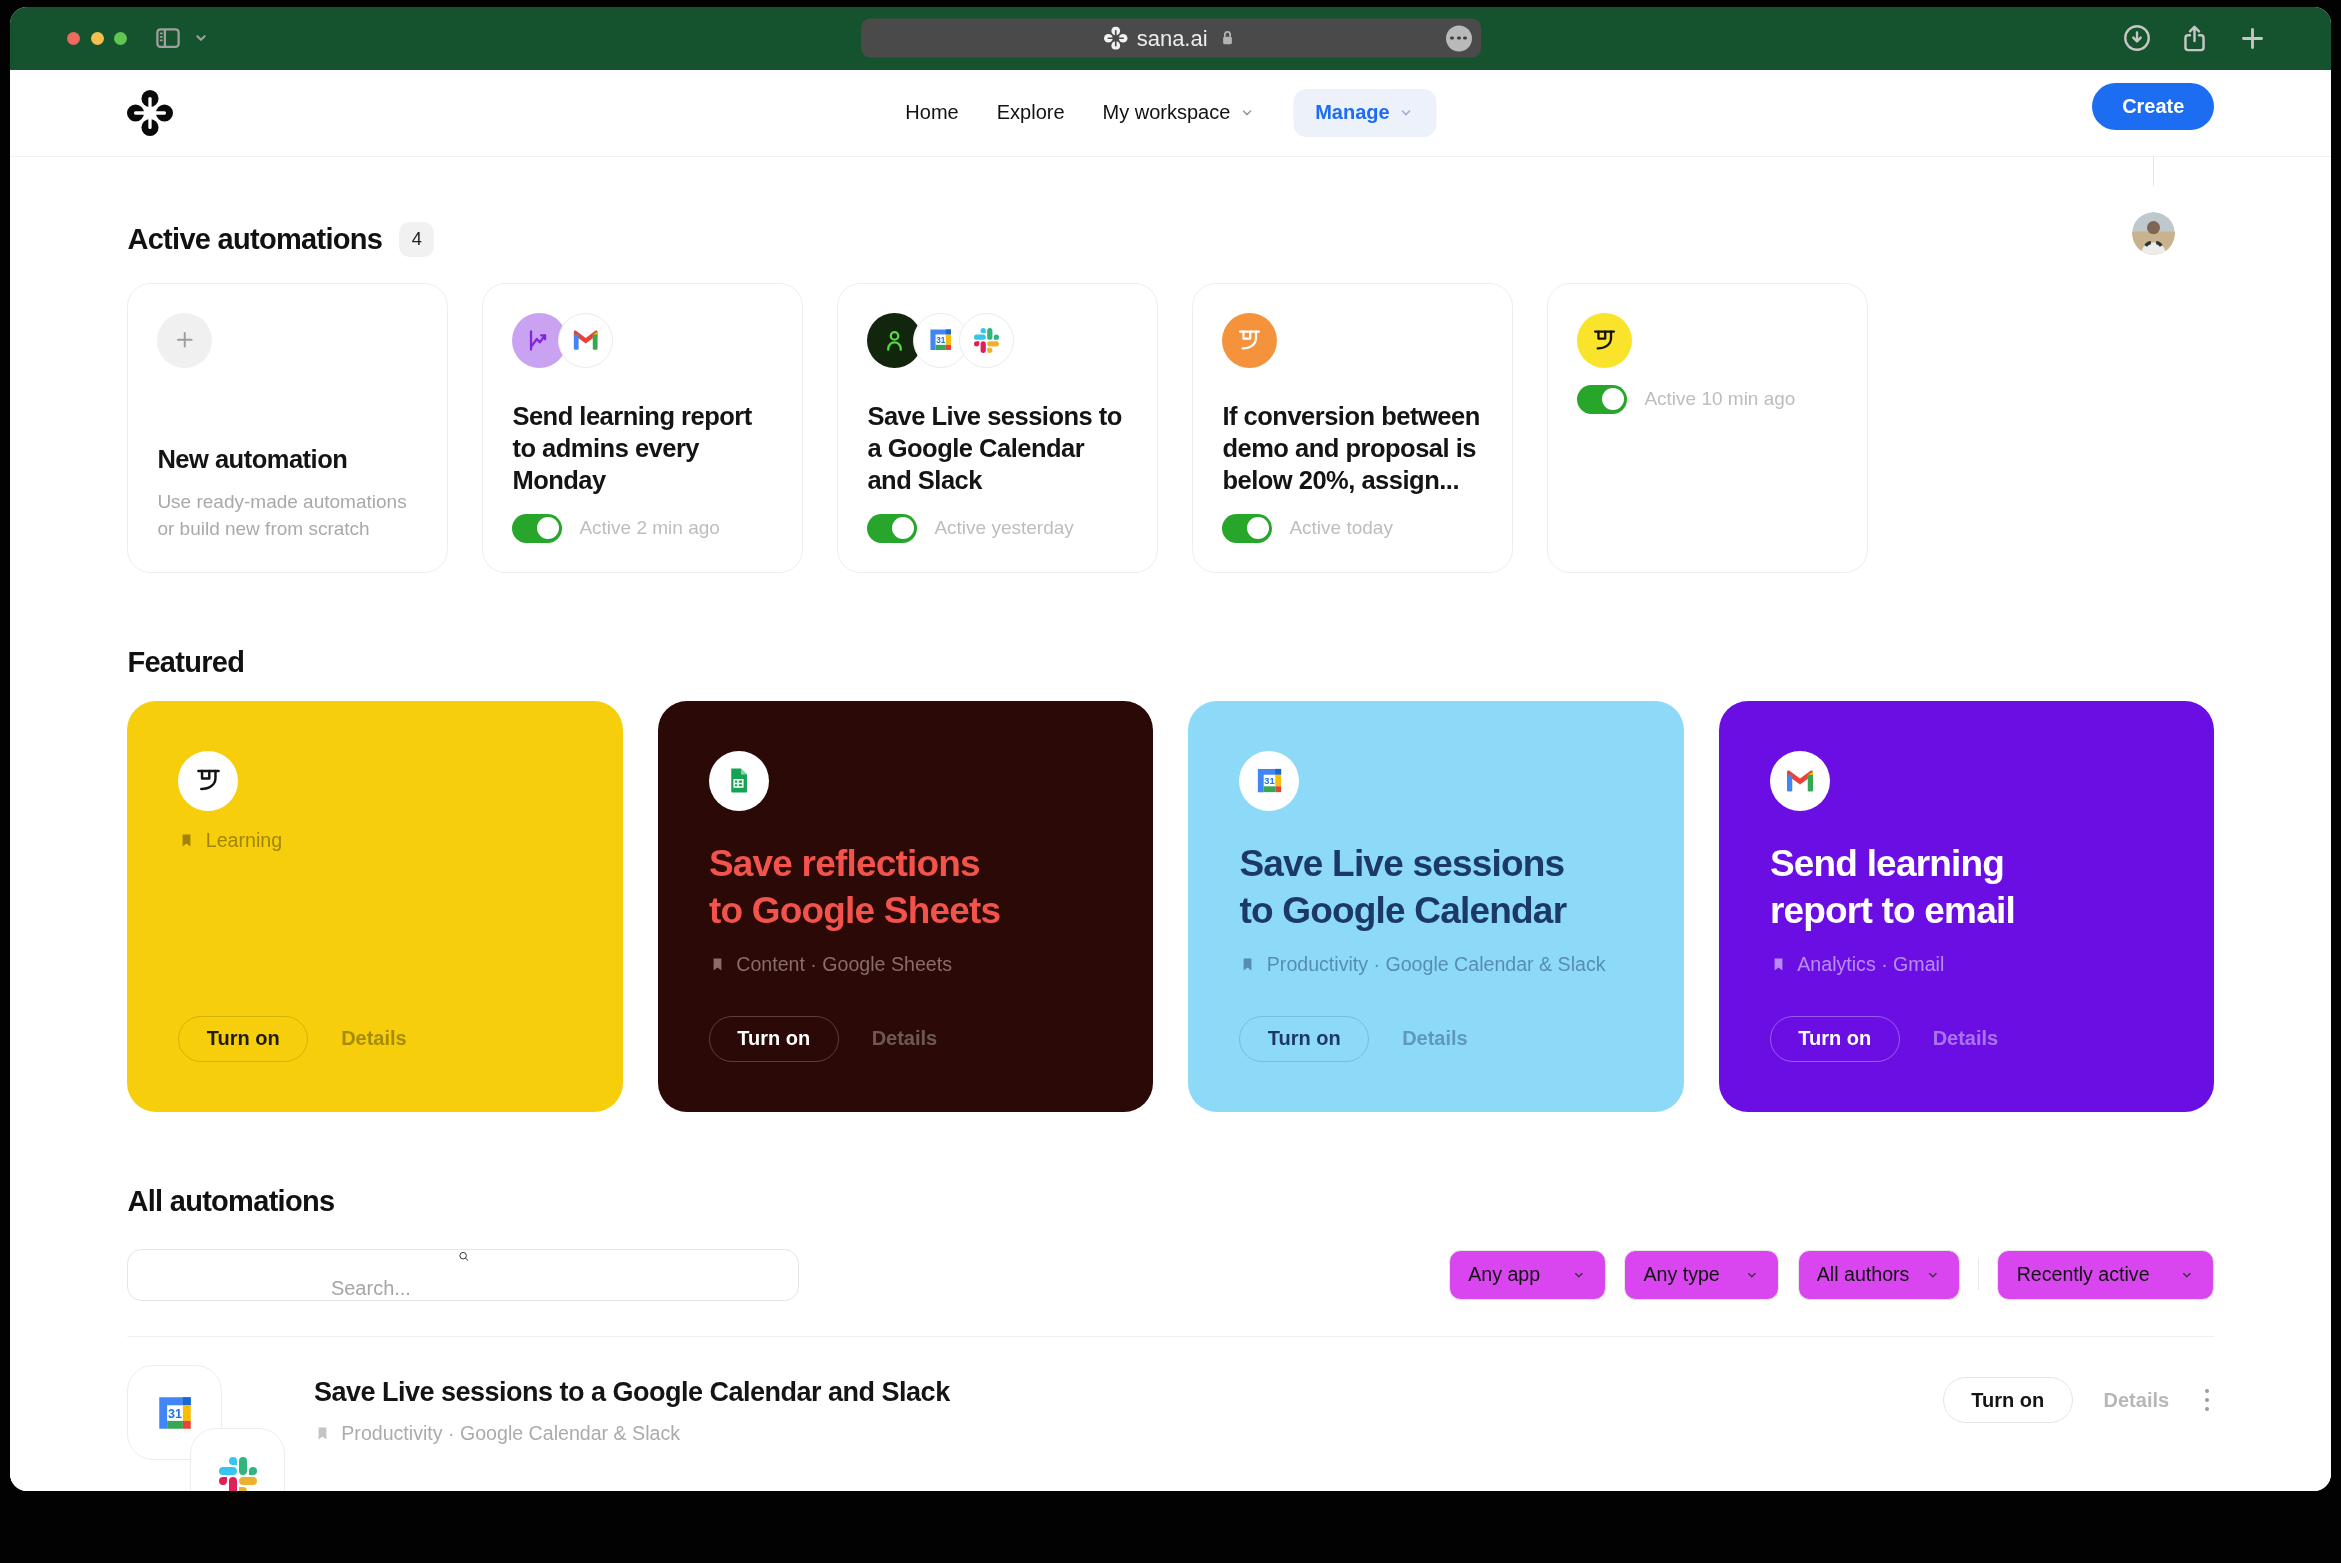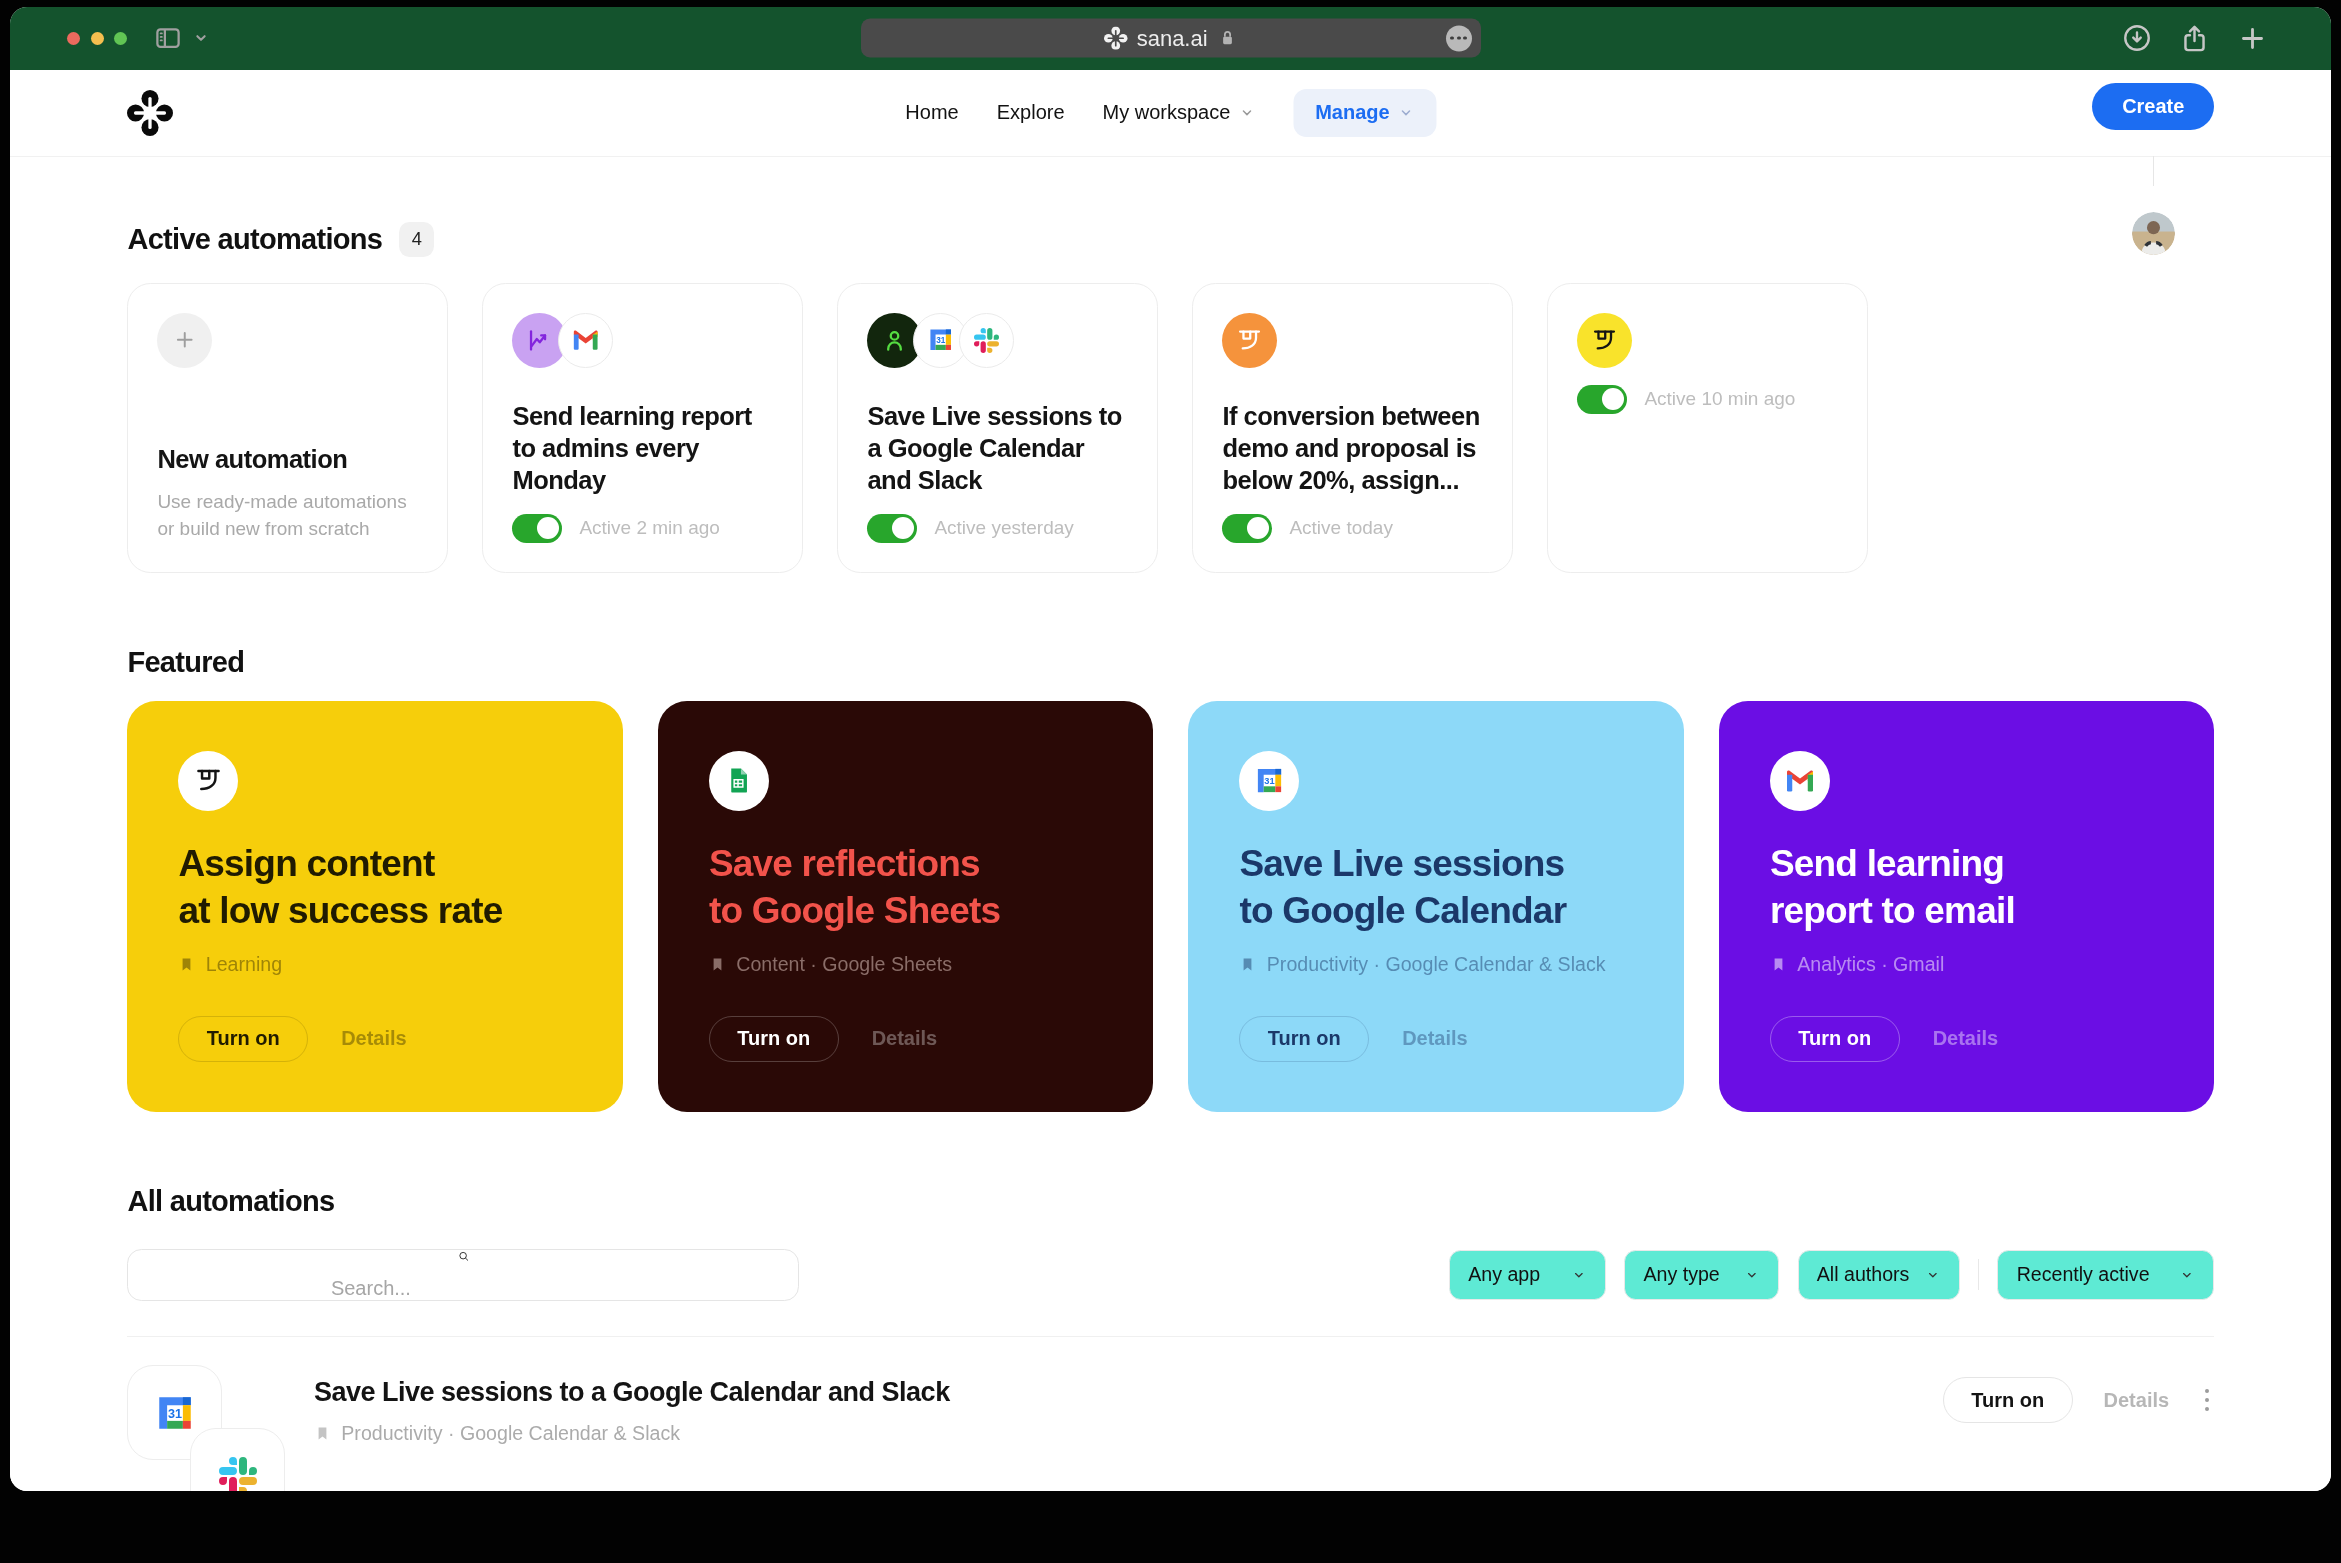--- a/index.html
+++ b/index.html
@@ -110,21 +110,21 @@
   .f4 .details-link { color:rgba(255,255,255,0.42); }
 
   
   .h-all { margin-top:73px; }
   .toolbar { display:flex; align-items:center; margin-top:31px; }
   .search-box { width:672px; height:52px; border:1.3px solid #E5E5E5; border-radius:14.4px;
                 display:flex; align-items:center; gap:14.4px; padding:0 19.6px;flex-direction:column; }
   .search-box input { border:none; outline:none; flex:1; font-size:20px; font-family:inherit; color:#222; }
   .search-box input::placeholder { color:#A6A6A6; }
   .filters { margin-left:auto; display:flex; align-items:center; gap:18.3px; }
-  .filter-pill { height:50px; border:1.3px solid #E9E9E9; border-radius:11.7px; background:#5eead4;
+  .filter-pill { height:50px; border:1.3px solid #E9E9E9; border-radius:11.7px; background:#d946ef;
                  display:flex; align-items:center; justify-content:space-between;
                  padding:0 18.3px; font-size:19.6px; color:#111; cursor:pointer; }
   .w-app{ width:157px; } .w-type{ width:155px; } .w-auth{ width:162px; } .w-sort{ width:217px; }
   .filter-divider { width:1.3px; height:31px; background:#E8E8E8; }
 
   .list { margin-top:35px; border-top:1.3px solid #F0F0F0; padding-top:23.5px; }
   .list-row { display:flex; align-items:flex-start; }
   .tiles { position:relative; width:163px; height:131px; flex:none; }
   .tile { position:absolute; width:95px; height:95px; background:#fff; border:1.3px solid #EDEDED;
           border-radius:26px; display:flex; align-items:center; justify-content:center; }
@@ -414,22 +414,20 @@
       <h2 class="section-title h-featured">Featured</h2>
 
       <div class="fcards-row">
 
         <article class="fcard f1">
           <span class="ficon">
             <svg width="31" height="31" viewBox="0 0 24 24" stroke="#141414">
                 <use href="#presenter"></use>
               </svg>
           </span>
-          <div class="fcard-title">Assign content
-at low success rate</div>
           <div class="fcard-tag">
             <svg width="17" height="17" viewBox="0 0 24 24" fill="currentColor">
                 <path d="M6.5 3.5h11V20.5l-5.5-4.3-5.5 4.3z"></path>
               </svg>
             <span>Learning</span>
           </div>
           <div class="fcard-actions">
             <button class="turnon-pill">Turn on</button>
             <button class="details-link">Details</button>
           </div>

